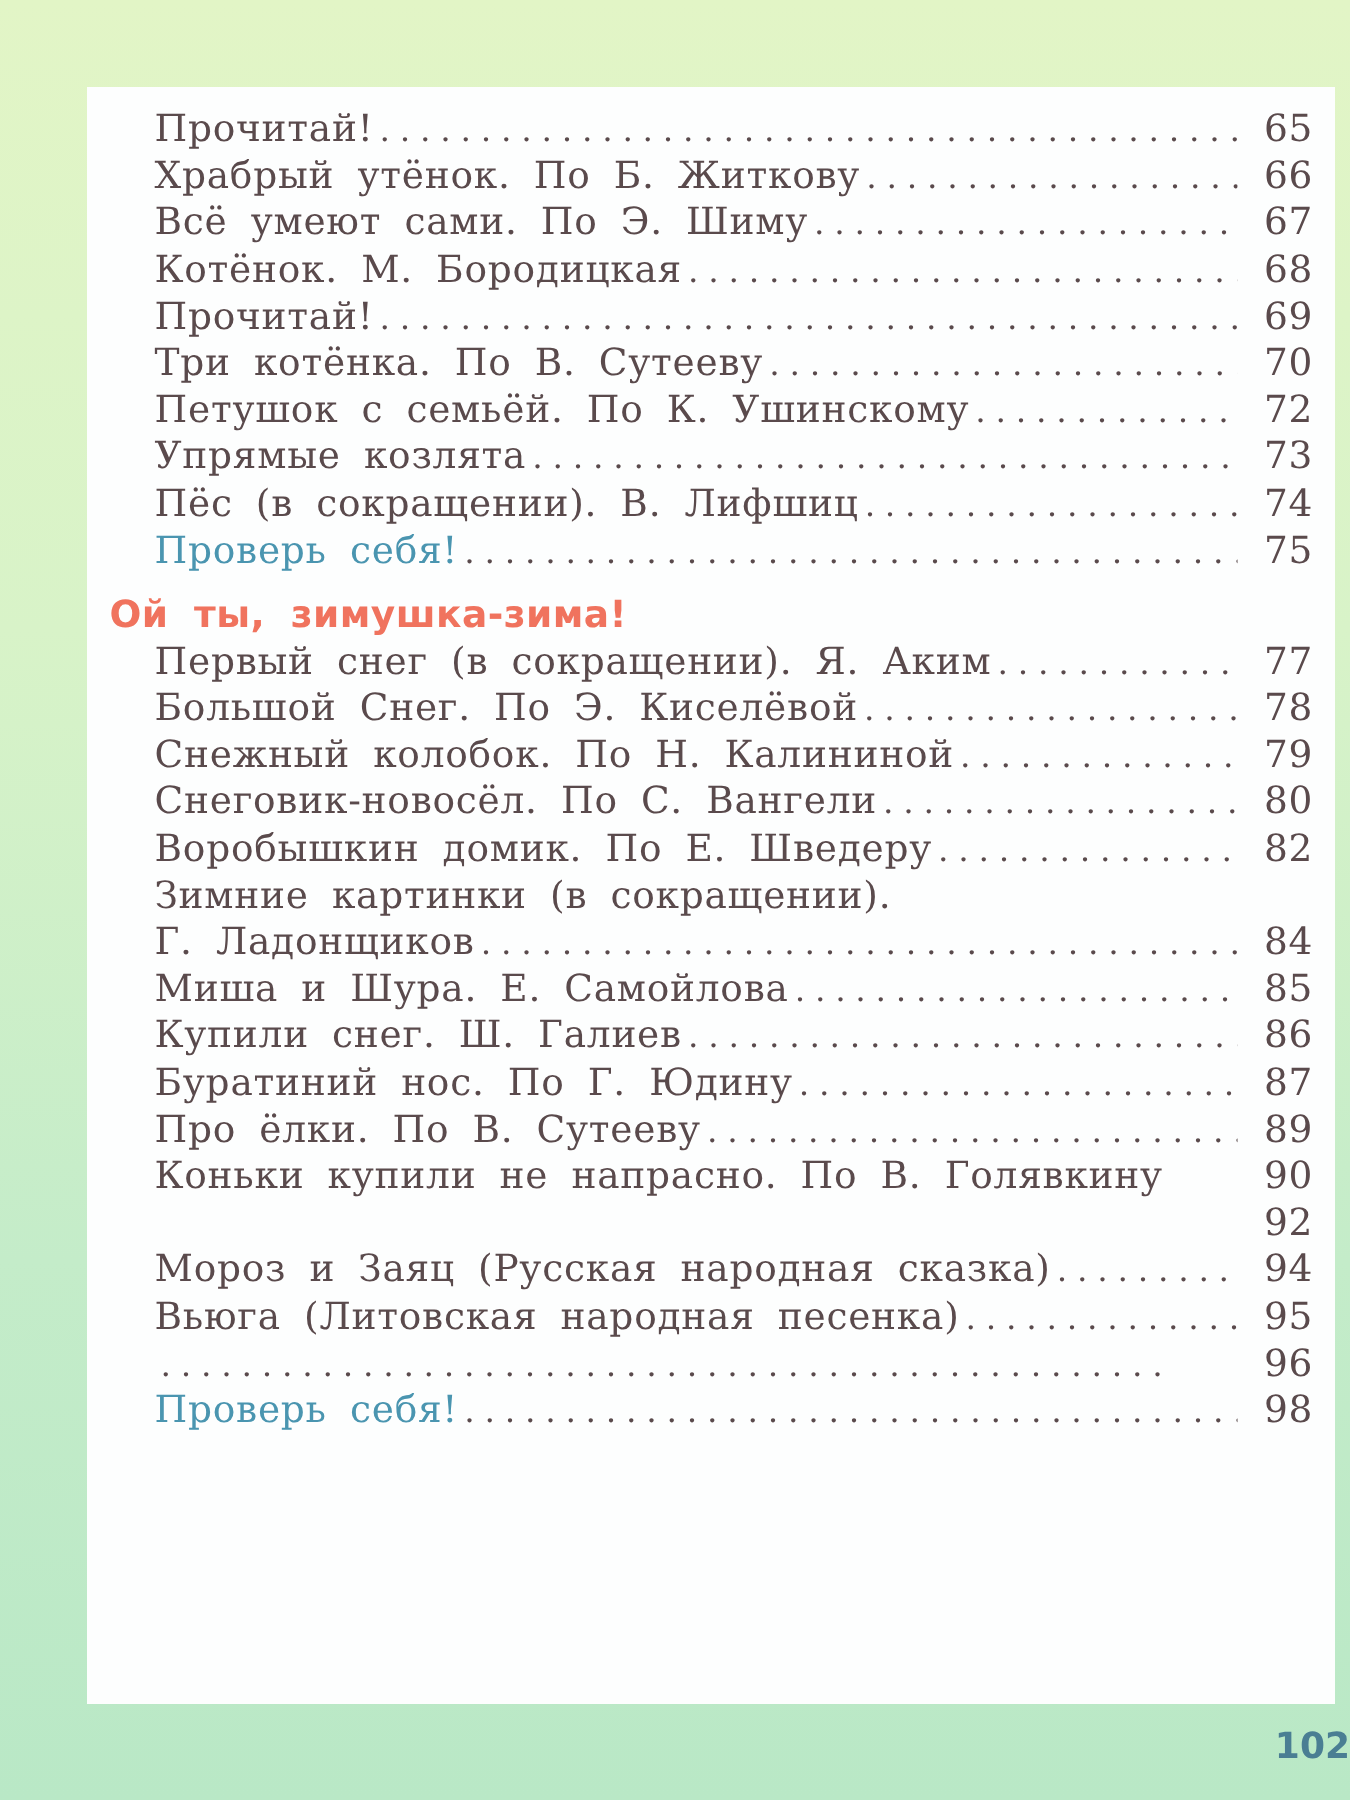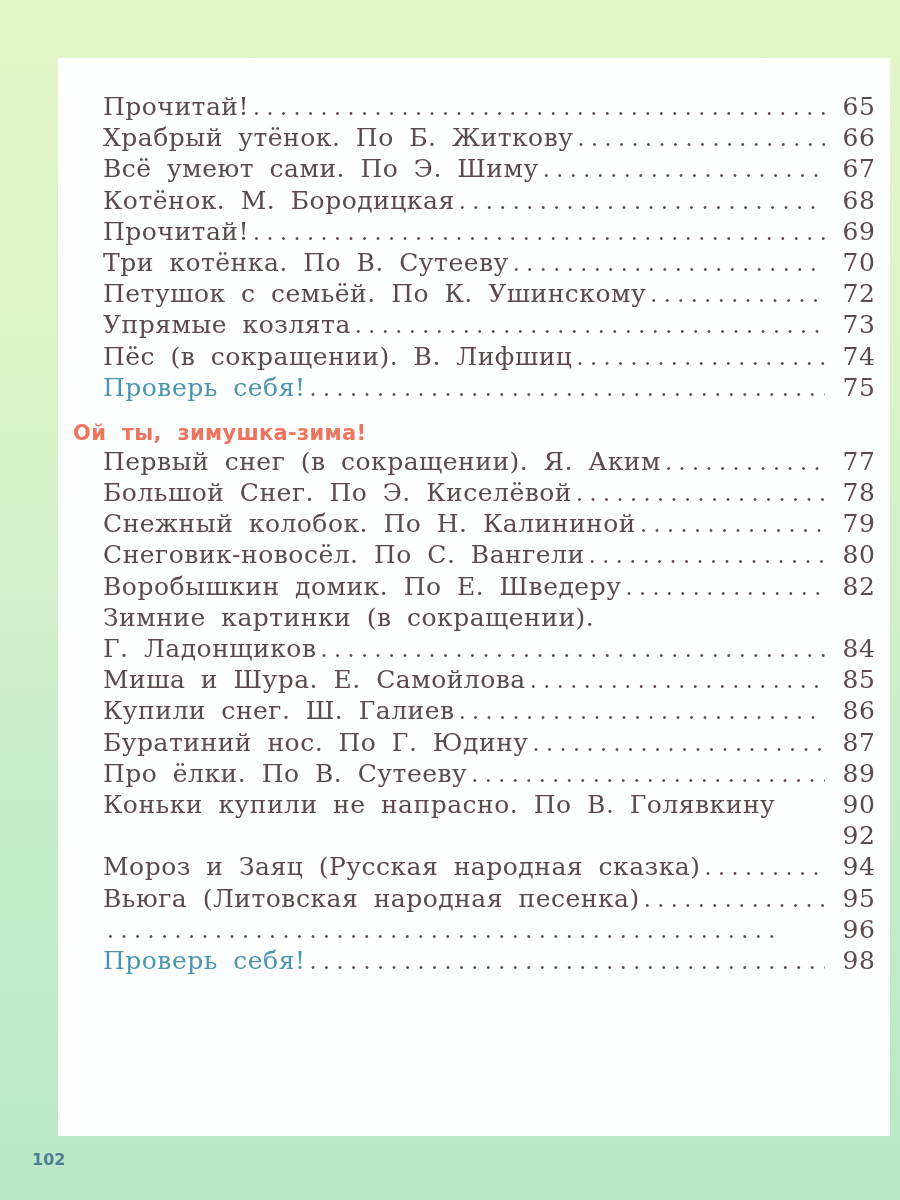--- a/index.html
+++ b/index.html
@@ -6,48 +6,48 @@
     body {
       width: 900px; height: 1200px; overflow: hidden; position: relative;
       background: linear-gradient(180deg, #e2f5c6 0%, #d8f3c8 35%, #c4ecc9 70%, #b9e8c6 100%);
       font-family: "DejaVu Serif", "Liberation Serif", serif;
     }
     .panel {
       position: absolute; left: 58px; top: 58px; width: 832px; height: 1078px;
       background: #fdfefe;
     }
     .toc {
-      position: absolute; left: 103px; top: 92px; width: 778px;
+      position: absolute; left: 103px; top: 71px; width: 778px;
     }
     .row {
       position: relative; height: 31.2px; display: flex; align-items: baseline;
       font-size: 25px; color: #5a4a4c; letter-spacing: 0.5px; word-spacing: 7px;
       white-space: nowrap;
     }
     .row .title { flex: 0 0 auto; }
     .row .dots {
       flex: 1 1 auto; overflow: hidden; margin: 0 6px 0 4px; color: #5a4a4c;
       letter-spacing: 6.5px; word-spacing: 0; font-size: 22px;
     }
     .row .page {
       flex: 0 0 auto; width: 44px; text-align: center; margin-left: 6px;
     }
     .row.check .title { color: #4a95b0; text-align: center; }
     .row.nodots .spacer { flex: 1 1 auto; }
     .row.tight .page { width: auto; margin-left: 2px; }
     .section {
       position: relative; height: 37px; margin-left: -30px; margin-top: 4px;
       font-family: "DejaVu Sans", "Liberation Sans", sans-serif; font-weight: bold;
-      font-size: 21px; color: #f0735e; word-spacing: 8px; letter-spacing: 0.3px;
+      font-size: 25px; color: #f0735e; word-spacing: 8px; letter-spacing: 0.3px;
       display: flex; align-items: flex-end; padding-bottom: 2px;
     }
     .page-number {
-      position: absolute; left: 0; right: 0; top: 1150px; text-align: left;
+      position: absolute; left: 0; right: 0; top: 1150px; text-align: right;
       font-family: "DejaVu Sans", "Liberation Sans", sans-serif; font-weight: bold;
-      font-size: 16px; color: #4a7e93; margin-left: 32px;
+      font-size: 24px; color: #4a7e93; margin-left: 32px;
     }
   </style>
 </head>
 <body>
 
 <div class="panel"></div>
 
 <div class="toc">
 
   <div class="row">

